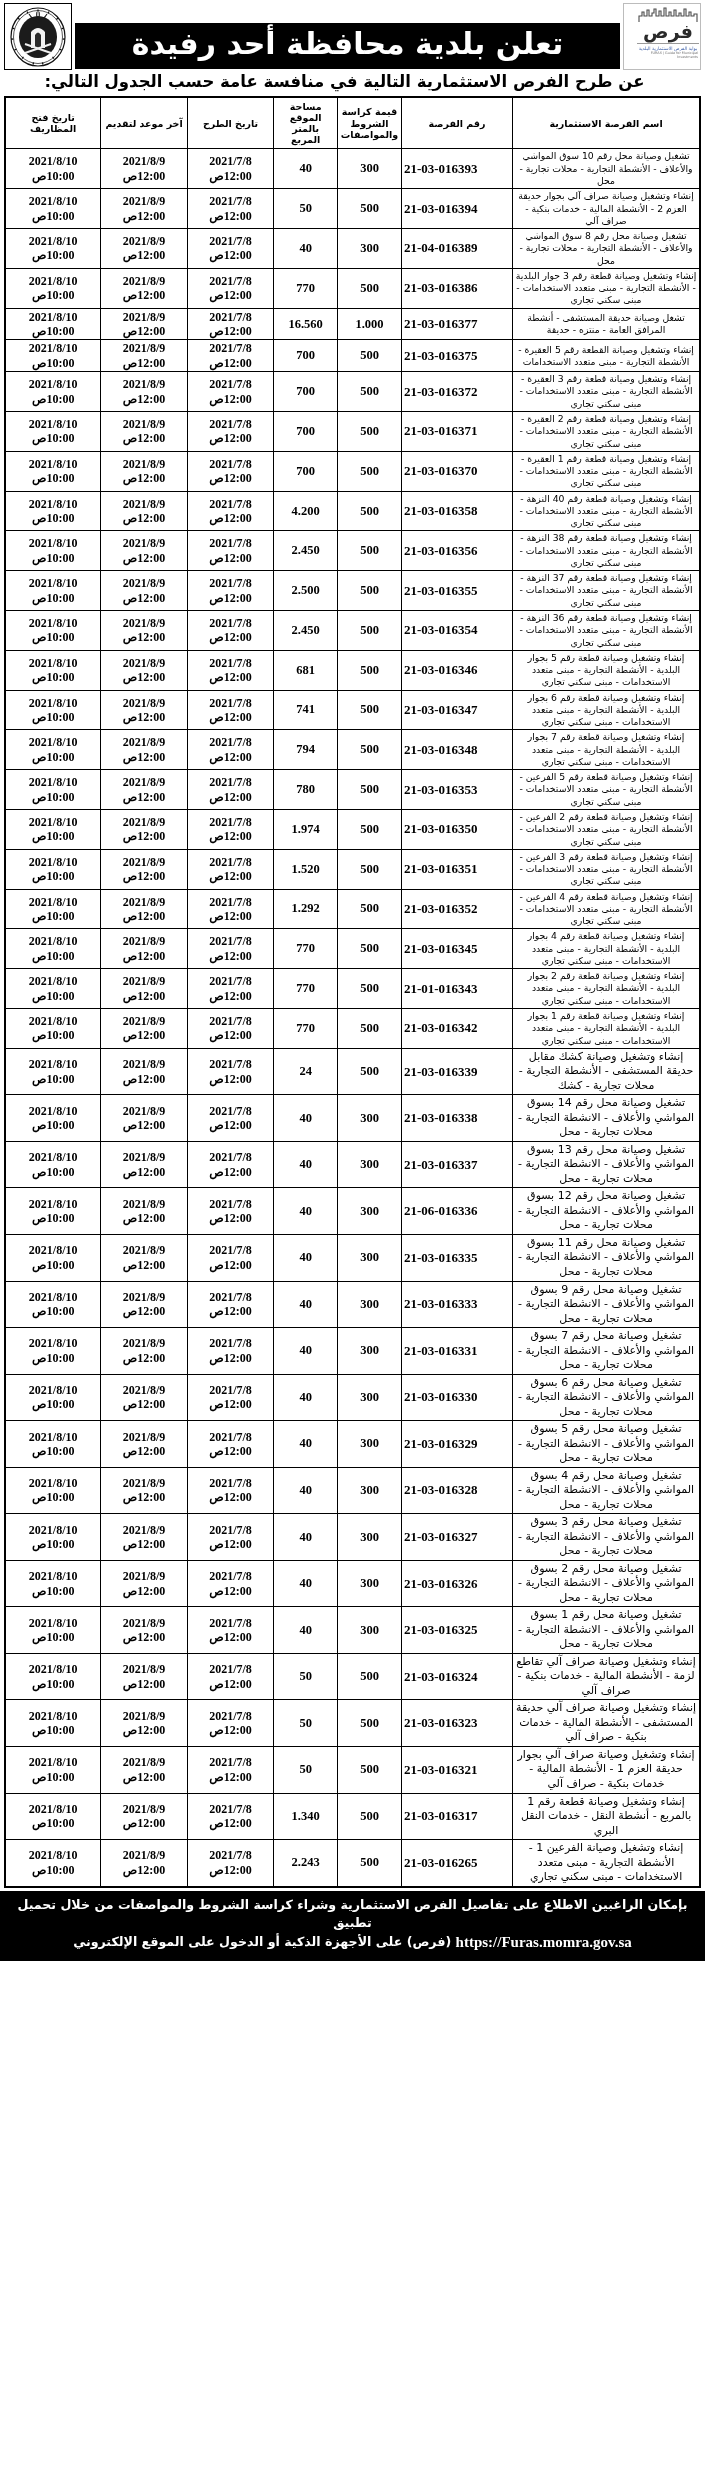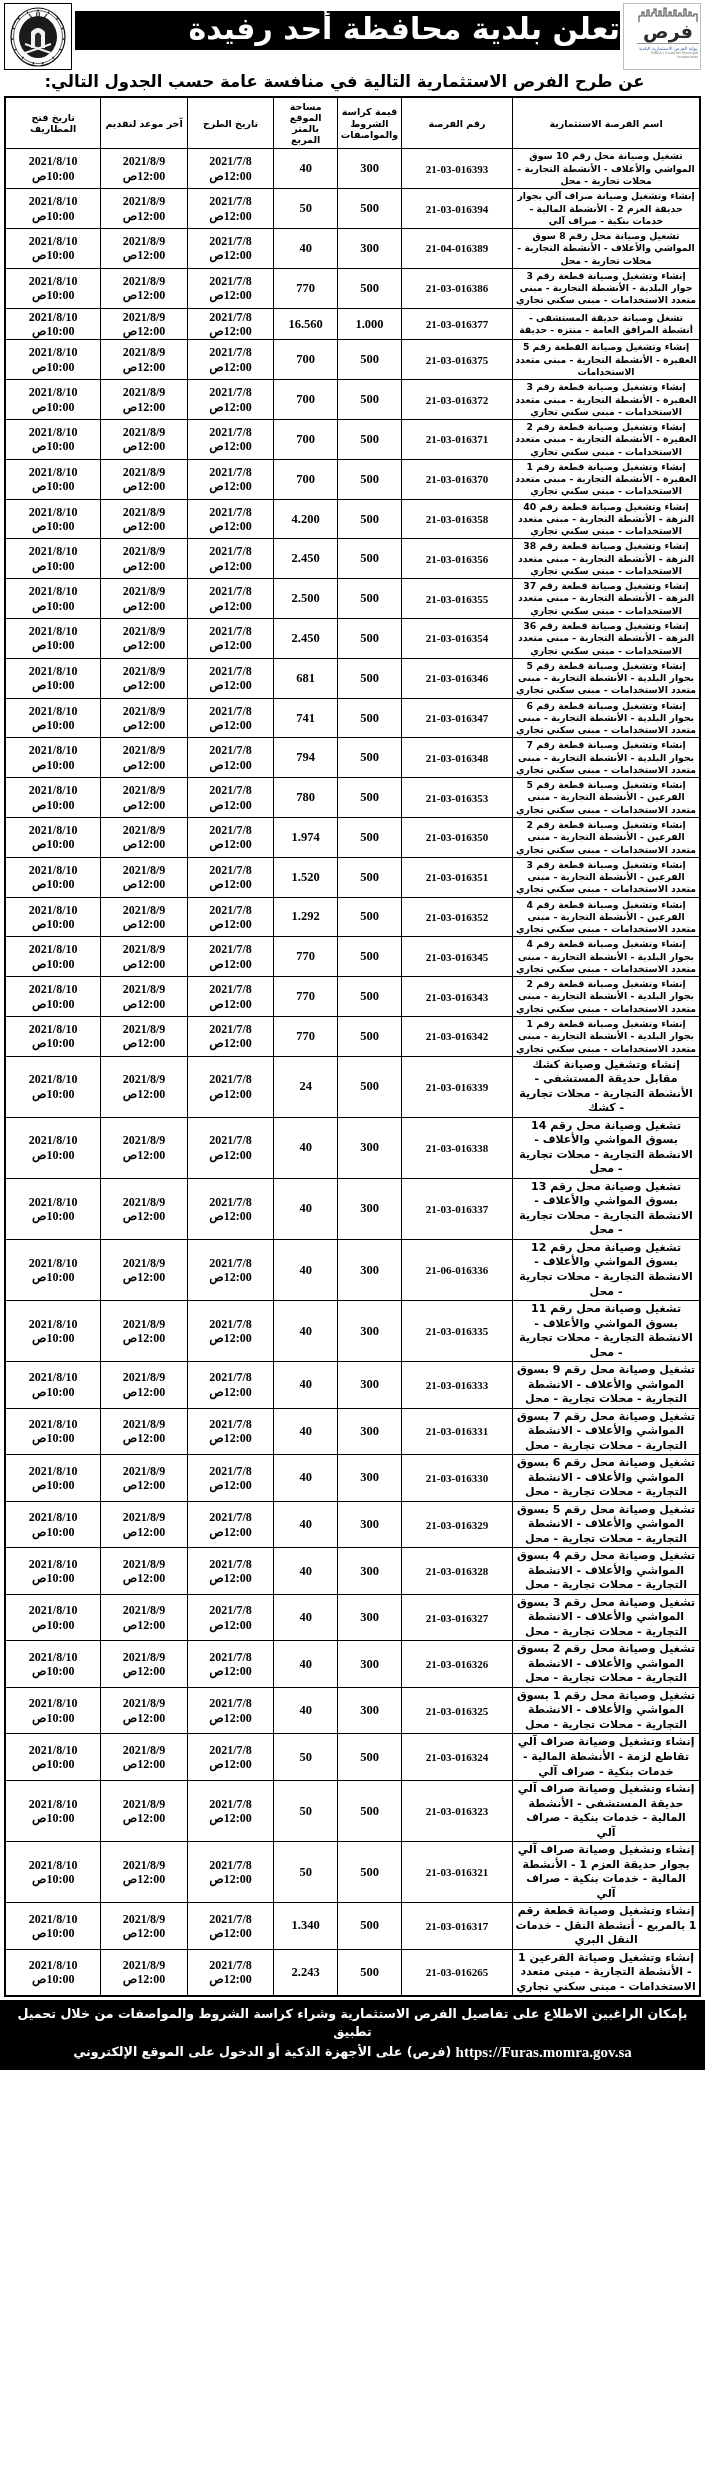--- a/index.html
+++ b/index.html
@@ -45,24 +45,25 @@
     order: 3;
   }
   .emblem-svg { display:block; }
 
   .title-bar {
     flex: 1 1 auto;
     background: #000;
     color: #fff;
     display: flex;
     align-items: center;
+    justify-content: center;
     order: 2;
-    height: 39px;
+    height: 46px;
     align-self: flex-start;
-    margin-top: 8px;
+    margin-top: 20px;
   }
   .title-bar span {
     font-family: "DejaVu Sans", sans-serif;
     font-weight: bold;
     font-size: 30px;
     letter-spacing: 0px;
     line-height: 1;
     padding-bottom: 4px;
   }
 
@@ -132,32 +133,31 @@
     font-size: 9.5px;
     font-weight: bold;
     text-align: center;
     line-height: 1.18;
     height: 52px;
     padding: 2px 1px;
   }
 
   td.name {
     font-size: 9.3px;
-    font-weight: bold;
+    font-weight: normal;
     text-align: center;
     line-height: 1.32;
     padding: 3px 3px;
     direction: rtl;
   }
   td.name.sm { font-size: 11px; }
 
   td.num {
-    font-size: 11px;
+    font-size: 13px;
     font-weight: bold;
-    text-align: center;
     direction: ltr;
     font-family: "Liberation Serif", "DejaVu Serif", serif;
   }
   td.numeric {
     font-size: 12.5px;
     font-weight: bold;
     text-align: center;
     direction: ltr;
     font-family: "Liberation Serif", "DejaVu Serif", serif;
   }
@@ -630,21 +630,21 @@
               <div>2021/8/9</div>
               <div class="d2">12:00ص</div>
             </td>
             <td class="date">
               <div>2021/8/10</div>
               <div class="d2">10:00ص</div>
             </td>
           </tr>
           <tr>
             <td class="name">إنشاء وتشغيل وصيانة قطعة رقم 2 بجوار البلدية - الأنشطة التجارية - مبنى متعدد الاستخدامات - مبنى سكني تجاري</td>
-            <td class="num">21-03-016343</td>
+            <td class="num">21-01-016343</td>
             <td class="numeric">500</td>
             <td class="numeric">770</td>
             <td class="date">
               <div>2021/7/8</div>
               <div class="d2">12:00ص</div>
             </td>
             <td class="date">
               <div>2021/8/9</div>
               <div class="d2">12:00ص</div>
             </td>

